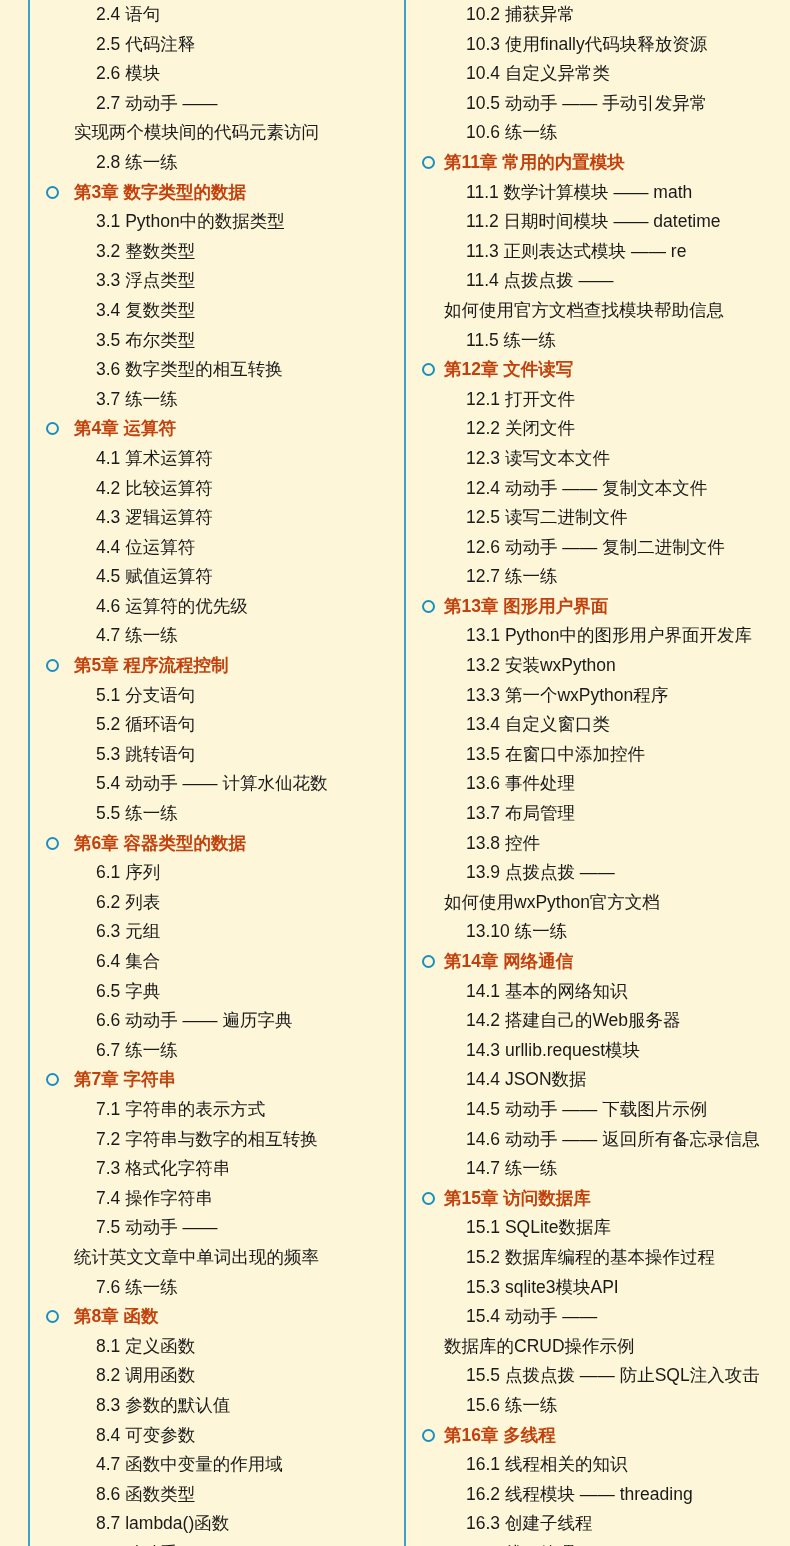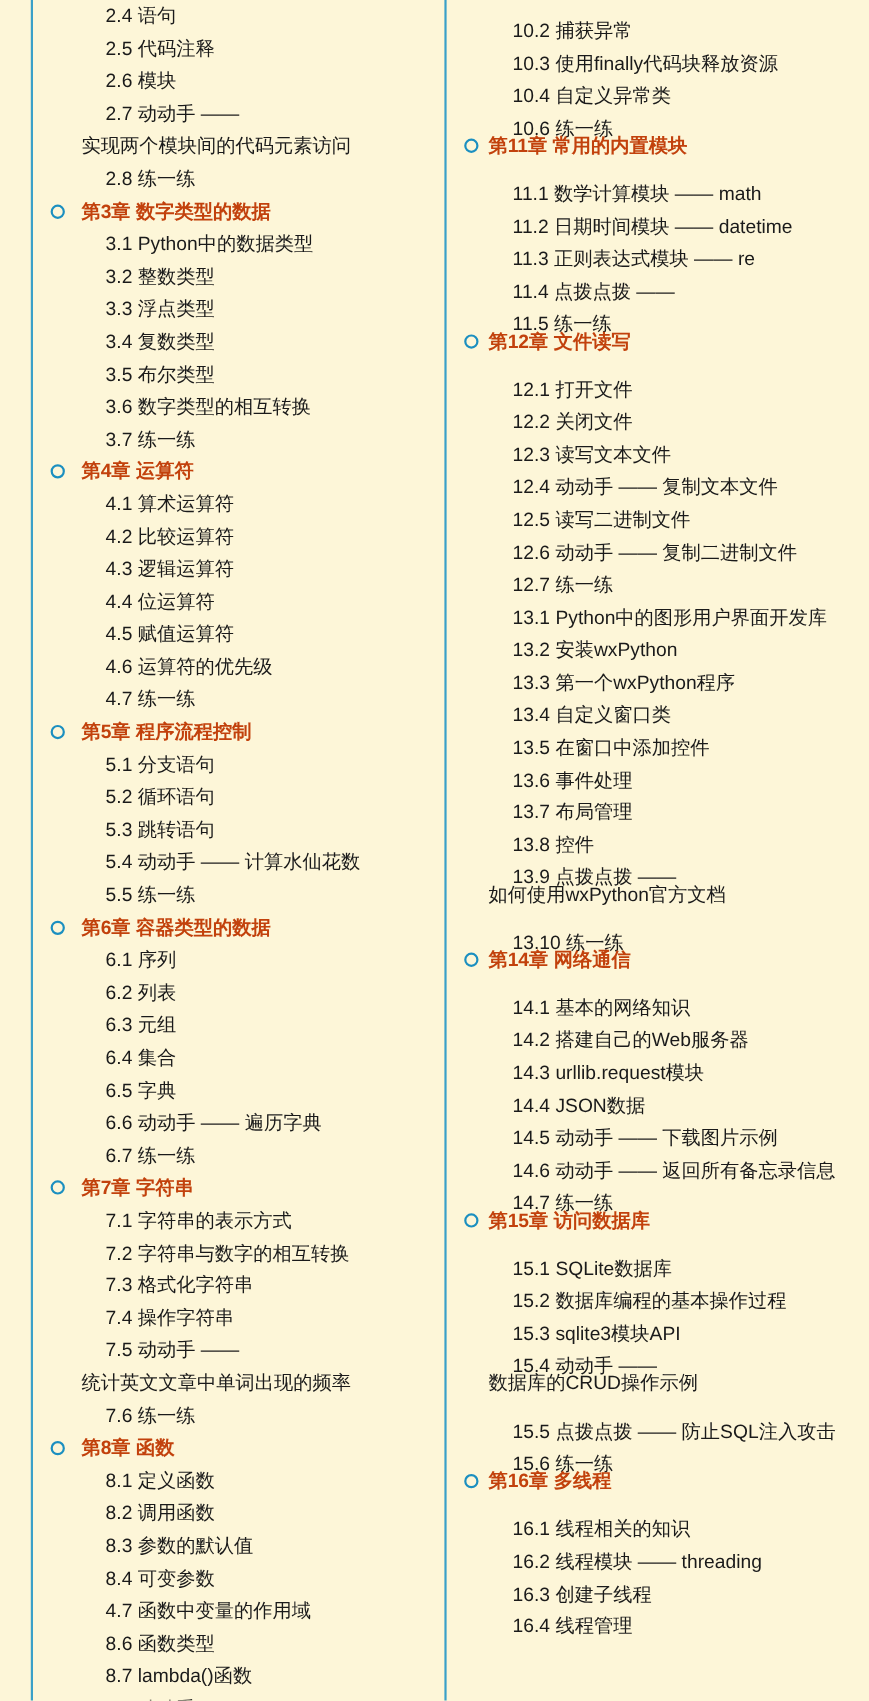--- a/index.html
+++ b/index.html
@@ -90,21 +90,21 @@
   
   .col-right::before { left: 8px; }
   .col-left::before  { left: 28px; }
   .col-left .marker  { left: 22px; }
   .col-right .marker { left: 2px; }
   .col-left  .lvl-chapter .txt,
   .col-left  .lvl-cont .txt { margin-left: 50px; }
   .col-left  .lvl-section .txt { margin-left: 72px; }
   .col-right .lvl-chapter .txt,
   .col-right .lvl-cont .txt { margin-left: 24px; }
-  .col-right .lvl-section .txt { margin-left: 46px; margin-top: 14px; }
+  .col-right .lvl-section .txt { margin-left: 46px; }
 </style>
 </head>
 <body>
 
 <div class="page">
   <div class="columns">
     <div class="col col-left" id="left-col">
         <div class="entry lvl-section"><span class="txt">2.4 语句</span></div>
         <div class="entry lvl-section"><span class="txt">2.5 代码注释</span></div>
         <div class="entry lvl-section"><span class="txt">2.6 模块</span></div>
@@ -156,35 +156,38 @@
         <div class="entry lvl-section"><span class="txt">8.4 可变参数</span></div>
         <div class="entry lvl-section"><span class="txt">4.7 函数中变量的作用域</span></div>
         <div class="entry lvl-section"><span class="txt">8.6 函数类型</span></div>
         <div class="entry lvl-section"><span class="txt">8.7 lambda()函数</span></div>
         <div class="entry lvl-section"><span class="txt">8.8 动动手 ——</span></div>
       </div>
     <div class="col col-right" id="right-col">
         <div class="entry lvl-section"><span class="txt">10.2 捕获异常</span></div>
         <div class="entry lvl-section"><span class="txt">10.3 使用finally代码块释放资源</span></div>
         <div class="entry lvl-section"><span class="txt">10.4 自定义异常类</span></div>
+        <div class="entry lvl-section"><span class="txt">10.5 动动手 —— 手动引发异常</span></div>
         <div class="entry lvl-section"><span class="txt">10.6 练一练</span></div>
         <div class="entry lvl-chapter chapter"><span class="marker"></span><span class="txt">第11章 常用的内置模块</span></div>
         <div class="entry lvl-section"><span class="txt">11.1 数学计算模块 —— math</span></div>
         <div class="entry lvl-section"><span class="txt">11.2 日期时间模块 —— datetime</span></div>
         <div class="entry lvl-section"><span class="txt">11.3 正则表达式模块 —— re</span></div>
         <div class="entry lvl-section"><span class="txt">11.4 点拨点拨 ——</span></div>
+        <div class="entry lvl-cont"><span class="txt">如何使用官方文档查找模块帮助信息</span></div>
         <div class="entry lvl-section"><span class="txt">11.5 练一练</span></div>
         <div class="entry lvl-chapter chapter"><span class="marker"></span><span class="txt">第12章 文件读写</span></div>
         <div class="entry lvl-section"><span class="txt">12.1 打开文件</span></div>
         <div class="entry lvl-section"><span class="txt">12.2 关闭文件</span></div>
         <div class="entry lvl-section"><span class="txt">12.3 读写文本文件</span></div>
         <div class="entry lvl-section"><span class="txt">12.4 动动手 —— 复制文本文件</span></div>
         <div class="entry lvl-section"><span class="txt">12.5 读写二进制文件</span></div>
         <div class="entry lvl-section"><span class="txt">12.6 动动手 —— 复制二进制文件</span></div>
         <div class="entry lvl-section"><span class="txt">12.7 练一练</span></div>
+        <div class="entry lvl-chapter chapter"><span class="marker"></span><span class="txt">第13章 图形用户界面</span></div>
         <div class="entry lvl-section"><span class="txt">13.1 Python中的图形用户界面开发库</span></div>
         <div class="entry lvl-section"><span class="txt">13.2 安装wxPython</span></div>
         <div class="entry lvl-section"><span class="txt">13.3 第一个wxPython程序</span></div>
         <div class="entry lvl-section"><span class="txt">13.4 自定义窗口类</span></div>
         <div class="entry lvl-section"><span class="txt">13.5 在窗口中添加控件</span></div>
         <div class="entry lvl-section"><span class="txt">13.6 事件处理</span></div>
         <div class="entry lvl-section"><span class="txt">13.7 布局管理</span></div>
         <div class="entry lvl-section"><span class="txt">13.8 控件</span></div>
         <div class="entry lvl-section"><span class="txt">13.9 点拨点拨 ——</span></div>
         <div class="entry lvl-cont"><span class="txt">如何使用wxPython官方文档</span></div>

